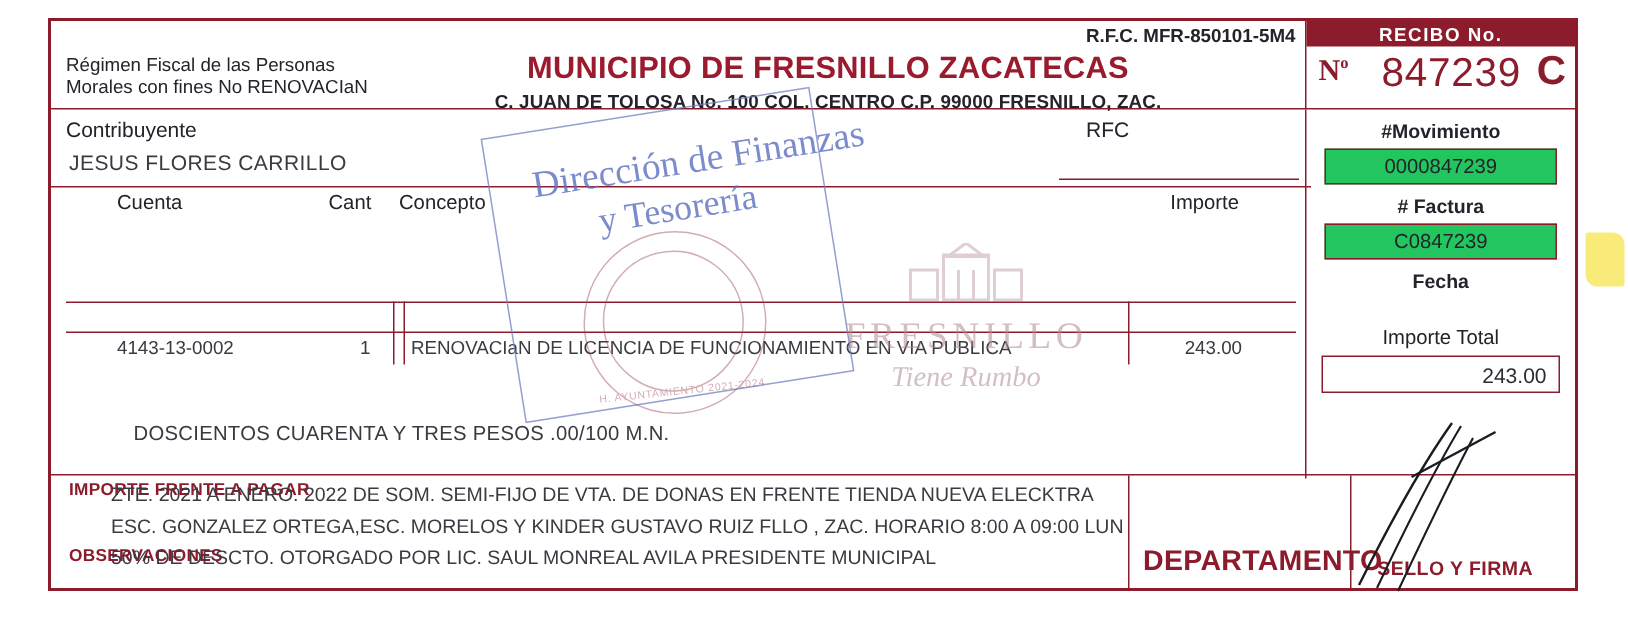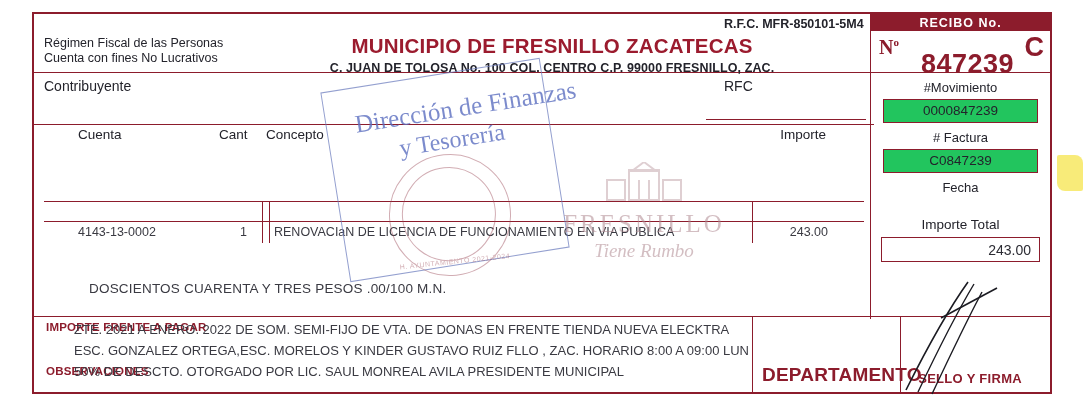--- a/index.html
+++ b/index.html
@@ -102,23 +102,23 @@
     font-weight: bold;
     color: #8c1c2c;
     font-family: "Liberation Serif", serif;
   }
   .recibo-no sup {
     font-size: 11px;
   }
   .recibo-digits {
     position: absolute;
     left: 50px;
-    top: 18px;
+    top: 2px;
     font-size: 27px;
-    font-weight: bold;
+    font-weight: normal;
     color: #8c1c2c;
     letter-spacing: 0.5px;
   }
   .recibo-c {
     position: absolute;
     right: 6px;
     top: 1px;
     font-size: 27px;
     font-weight: bold;
     color: #8c1c2c;
@@ -134,21 +134,21 @@
     right: 0;
     top: 0;
     width: 180px;
     height: 246px;
     border-left: 1.5px solid #8c1c2c;
     box-sizing: border-box;
     text-align: center;
   }
   .rc-label {
     font-size: 13px;
-    font-weight: normal;
+    font-weight: bold;
     color: #23232b;
     margin-top: 7px;
   }
   .rc-field {
     margin: 4px 12px 0 12px;
     border: 1px solid #8c1c2c;
     height: 22px;
     line-height: 22px;
     font-size: 13.5px;
     color: #23232b;
@@ -447,21 +447,21 @@
   }
 </style>
 </head>
 <body>
 
 <div class="receipt">
 
   <div class="hdr">
     <div class="hdr-left">
       <div>Régimen Fiscal de las Personas</div>
-      <div>Cuenta con fines No Lucrativos</div>
+      <div>Morales con fines No RENOVACIaN</div>
     </div>
 
     <div class="hdr-center">
       <div class="hdr-title">MUNICIPIO DE FRESNILLO ZACATECAS</div>
       <div class="hdr-sub">C. JUAN DE TOLOSA No. 100   COL. CENTRO   C.P. 99000    FRESNILLO, ZAC.</div>
     </div>
 
     <div class="hdr-rfc">R.F.C. MFR-850101-5M4</div>
 
     <div class="recibo-box">
@@ -471,20 +471,21 @@
         <div class="recibo-digits">847239</div>
         <div class="recibo-c">C</div>
       </div>
     </div>
   </div>
 
   <div class="body">
 
     <div class="contrib-row">
       <div class="contrib-label">Contribuyente</div>
+      <div class="contrib-value">JESUS FLORES CARRILLO</div>
       <div class="rfc-label">RFC</div>
       <div class="rfc-value"></div>
       <div class="rfc-line"></div>
     </div>
 
     <div class="table-area">
       <div class="thead"></div>
       <div class="th th-cuenta">Cuenta</div>
       <div class="th th-cant">Cant</div>
       <div class="th th-concepto">Concepto</div>

